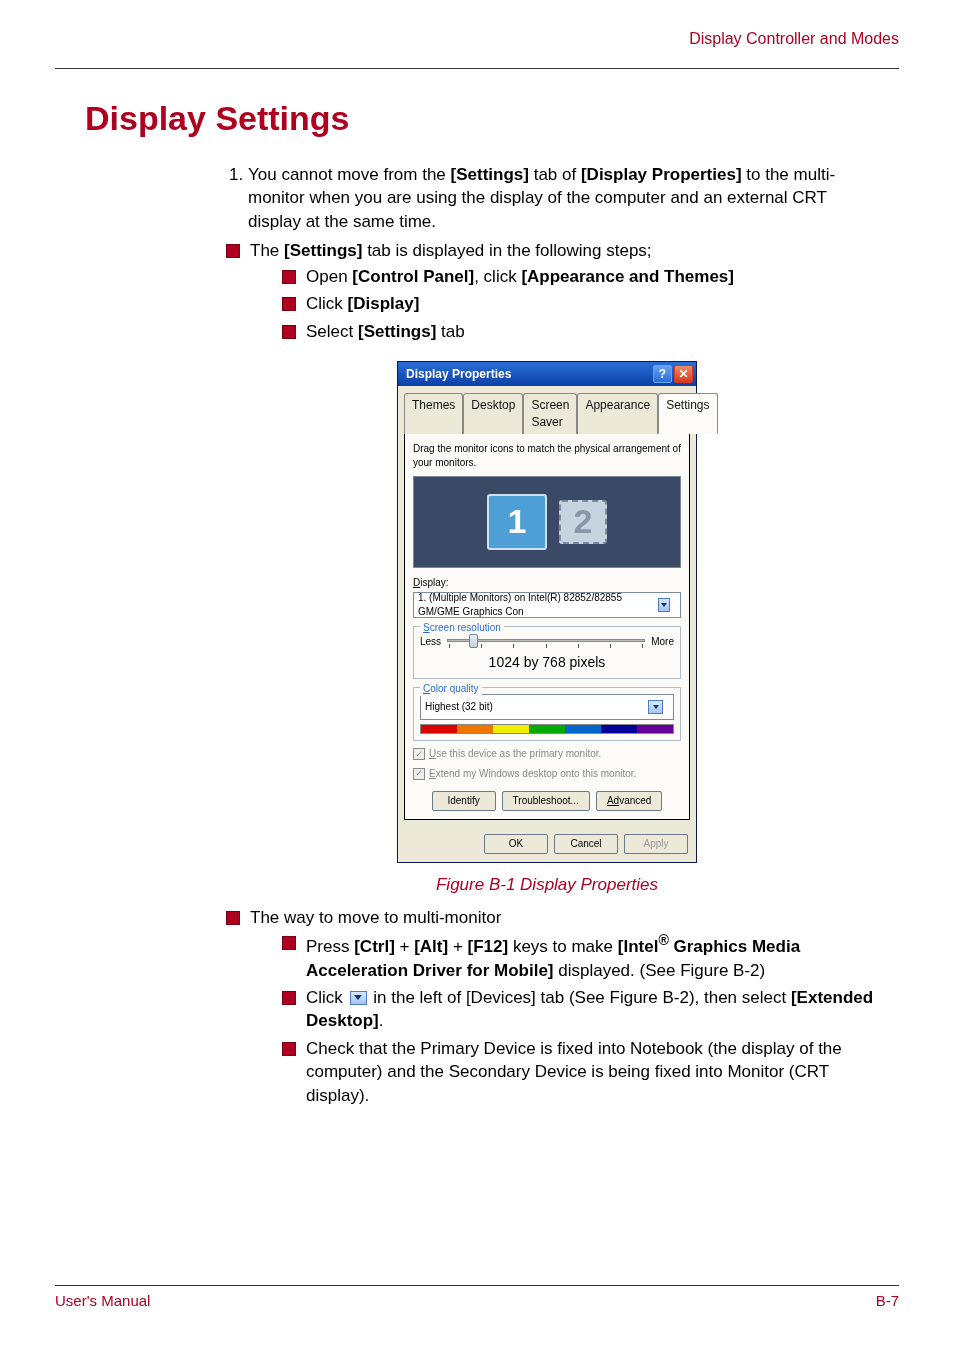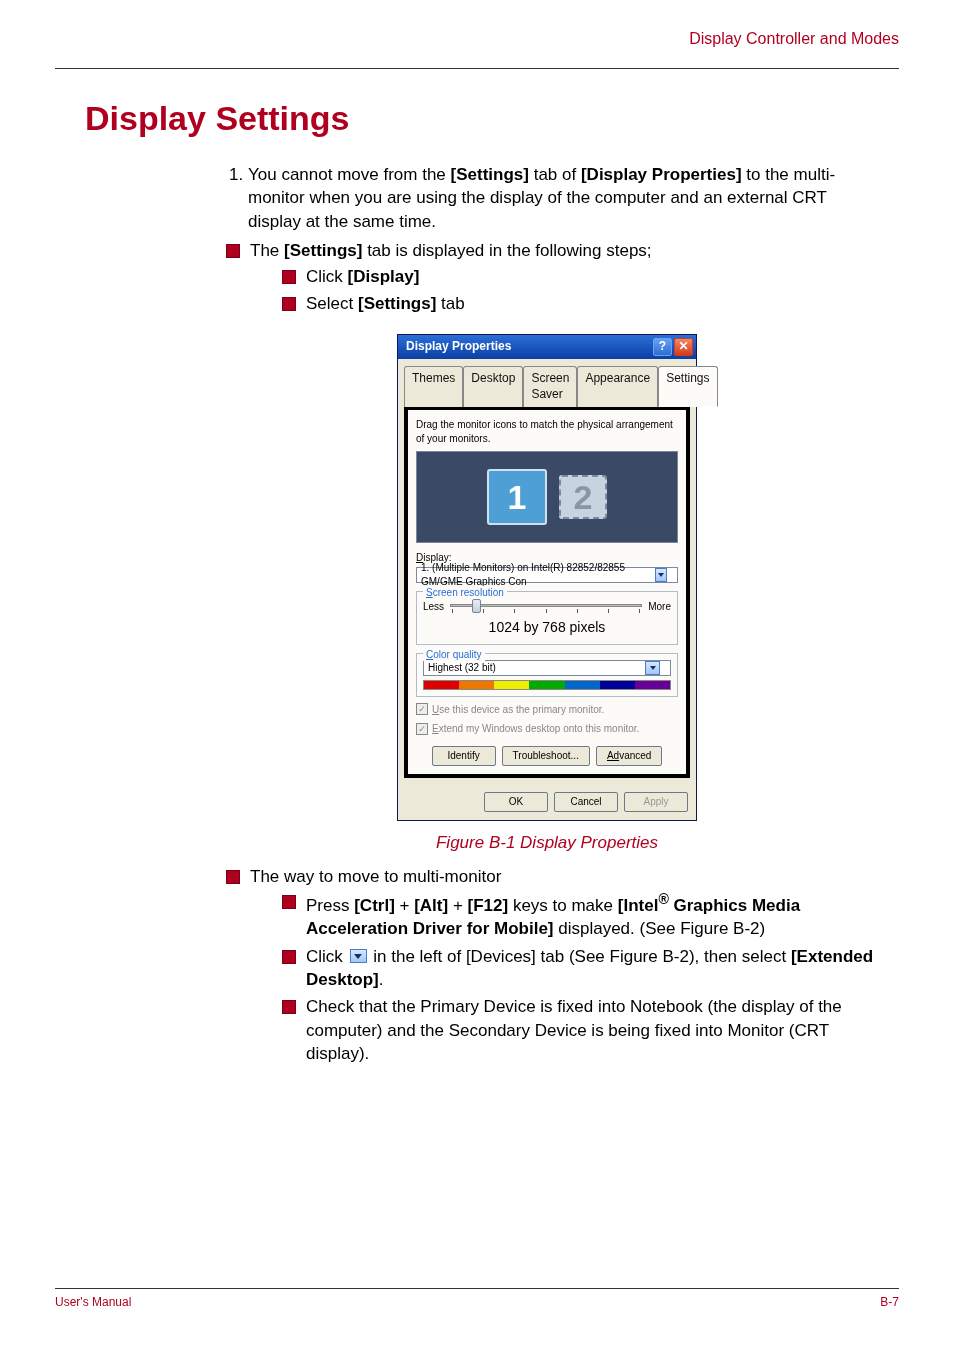--- a/index.html
+++ b/index.html
@@ -14,42 +14,42 @@
   ul.sq1 { list-style: none; padding-left: 2px; margin-top: 2px; }
   ul.sq1 > li { position: relative; padding-left: 28px; margin-bottom: 4px; }
   ul.sq1 > li::before { content: ""; position: absolute; left: 4px; top: 5px; width: 12px; height: 12px; background: #b00020; border: 1px solid #7a0016; }
   ul.sq2 { list-style: none; padding-left: 28px; margin-top: 2px; }
   ul.sq2 > li { position: relative; padding-left: 28px; margin-bottom: 4px; }
   ul.sq2 > li::before { content: ""; position: absolute; left: 4px; top: 5px; width: 12px; height: 12px; background: #b00020; border: 1px solid #7a0016; }
   .figure-wrap { display: flex; flex-direction: column; align-items: center; margin: 18px 0 10px 0; }
   .figcap { color: #b00020; font-style: italic; font-size: 17px; margin-top: 10px; }
   .footer { position: absolute; left: 55px; right: 55px; bottom: 40px; }
   .footer-hr { border: none; border-top: 1px solid #333; margin-bottom: 6px; }
-  .footer-row { display: flex; justify-content: space-between; color: #b00020; font-size: 12px; }
+  .footer-row { display: flex; justify-content: space-between; color: #b00020; font-size: 15px; }
   .dropdown-icon { display: inline-flex; width: 17px; height: 14px; align-items: center; justify-content: center; background: linear-gradient(#d6e7ff,#a3c5f7); border: 1px solid #4a7dc4; vertical-align: middle; position: relative; top: -1px; margin: 0 2px; }
   .dropdown-icon::after { content: ""; width: 0; height: 0; border-left: 4px solid transparent; border-right: 4px solid transparent; border-top: 5px solid #11306b; }
 
   
   .dlg { width: 300px; border: 1px solid #0a1854; font-size: 10px; font-family: Tahoma, Arial, sans-serif; background: #ece9d8; }
   .titlebar { display: flex; align-items: center; justify-content: space-between; height: 24px; padding: 0 3px 0 8px; background: linear-gradient(#2a6fd6,#0b3fa6); color: #fff; font-weight: bold; font-size: 12px; text-align: right; }
   .titlebar .tcaps { display: flex; gap: 2px; }
   .tcapbtn { width: 19px; height: 18px; display: flex; align-items: center; justify-content: center; border-radius: 2px; font-weight: bold; font-size: 12px; color: #fff; }
   .tcap-help { background: linear-gradient(#6aa0f0,#2a6fd6); border: 1px solid #6aa0f0; }
   .tcap-close { background: linear-gradient(#f08a6a,#d63a1a); border: 1px solid #d63a1a; }
   .tabbar { display: flex; padding: 6px 6px 0 6px; gap: 0; background: #ece9d8; }
   .tab { padding: 3px 7px 4px 7px; font-size: 12px; background: #ece9d8; border: 1px solid #888; border-bottom: none; border-top-left-radius: 3px; border-top-right-radius: 3px; position: relative; top: 1px; color: #111; }
   .tab.active { background: #fcfbf7; z-index: 2; border-bottom: 1px solid #fcfbf7; }
-  .tabcontent { margin: 0 6px 6px 6px; border: 4px solid #000000; background: #fcfbf7; padding: 8px 8px 8px 8px; }
+  .tabcontent { margin: 0 6px 6px 6px; border: 1px solid #000000; background: #fcfbf7; padding: 8px 8px 8px 8px; }
   .instr { font-size: 10px; margin-bottom: 6px; }
   .monarea { height: 92px; background: #3a4a66; border: 1px solid #7a869a; display: flex; align-items: center; justify-content: center; gap: 12px; margin-bottom: 8px; }
   .mon { display: flex; align-items: center; justify-content: center; font-weight: bold; font-size: 34px; font-family: Arial, sans-serif; }
   .mon1 { width: 60px; height: 56px; background: #4e9fd6; border: 2px solid #cfe0ef; border-radius: 3px; color: #fff; }
   .mon2 { width: 48px; height: 44px; background: #c7d3df; border: 2px dashed #7a8aa0; border-radius: 3px; color: #8797a8; }
   .lbl-small { font-size: 10px; margin-top: 4px; }
-  .selectbox { display: flex; align-items: center; justify-content: space-between; border: 1px solid #7a8aa0; background: #fff; height: 16px; padding: 0 10px 0 4px; font-size: 10px; margin-top: 2px; }
+  .selectbox { display: flex; align-items: center; justify-content: space-between; border: 1px solid #7a8aa0; background: #fff; height: 26px; padding: 0 10px 0 4px; font-size: 10px; margin-top: 2px; }
   .selectbox .dd { width: 15px; height: 14px; background: linear-gradient(#d6e7ff,#a3c5f7); border: 1px solid #4a7dc4; display: flex; align-items: center; justify-content: center; }
   .selectbox .dd::after { content: ""; width: 0; height: 0; border-left: 3px solid transparent; border-right: 3px solid transparent; border-top: 4px solid #11306b; }
   .two-col { display: flex; gap: 8px; margin-top: 8px; flex-direction: column; }
   .fieldset { border: 1px solid #b0bcc8; padding: 4px 6px 6px 6px; position: relative; flex: 1; }
   .fieldset .legend { position: absolute; top: -6px; left: 6px; background: #fcfbf7; padding: 0 3px; color: #2a6fd6; font-size: 10px; }
   .slider-row { display: flex; align-items: center; gap: 6px; font-size: 10px; margin-top: 4px; }
   .slider { flex: 1; position: relative; height: 14px; }
   .slider-track { position: absolute; top: 4px; left: 0; right: 0; height: 3px; background: #bbb; border: 1px solid #888; }
   .slider-thumb { position: absolute; top: -1px; left: 22px; width: 9px; height: 14px; background: linear-gradient(#e9edf3,#c5d0dc); border: 1px solid #6f869e; border-radius: 2px; }
   .slider-ticks { position: absolute; top: 9px; left: 0; right: 0; display: flex; justify-content: space-between; padding: 0 2px; }
@@ -79,20 +79,23 @@
       <li>
         <span>You cannot move from the </span><b>[Settings]</b><span> tab of </span><b>[Display Properties]</b><span> to the multi-monitor when you are using the display of the computer and an external CRT display at the same time.</span>
       </li>
     </ol>
 
     <ul class="sq1">
       <li>
         <span>The </span><b>[Settings]</b><span> tab is displayed in the following steps;</span>
         <ul class="sq2">
           <li>
+            <span>Open </span><b>[Control Panel]</b><span>, click </span><b>[Appearance and Themes]</b>
+          </li>
+          <li>
             <span>Click </span><b>[Display]</b>
           </li>
           <li>
             <span>Select </span><b>[Settings]</b><span> tab</span>
           </li>
         </ul>
       </li>
     </ul>
 
     <div class="figure-wrap">

